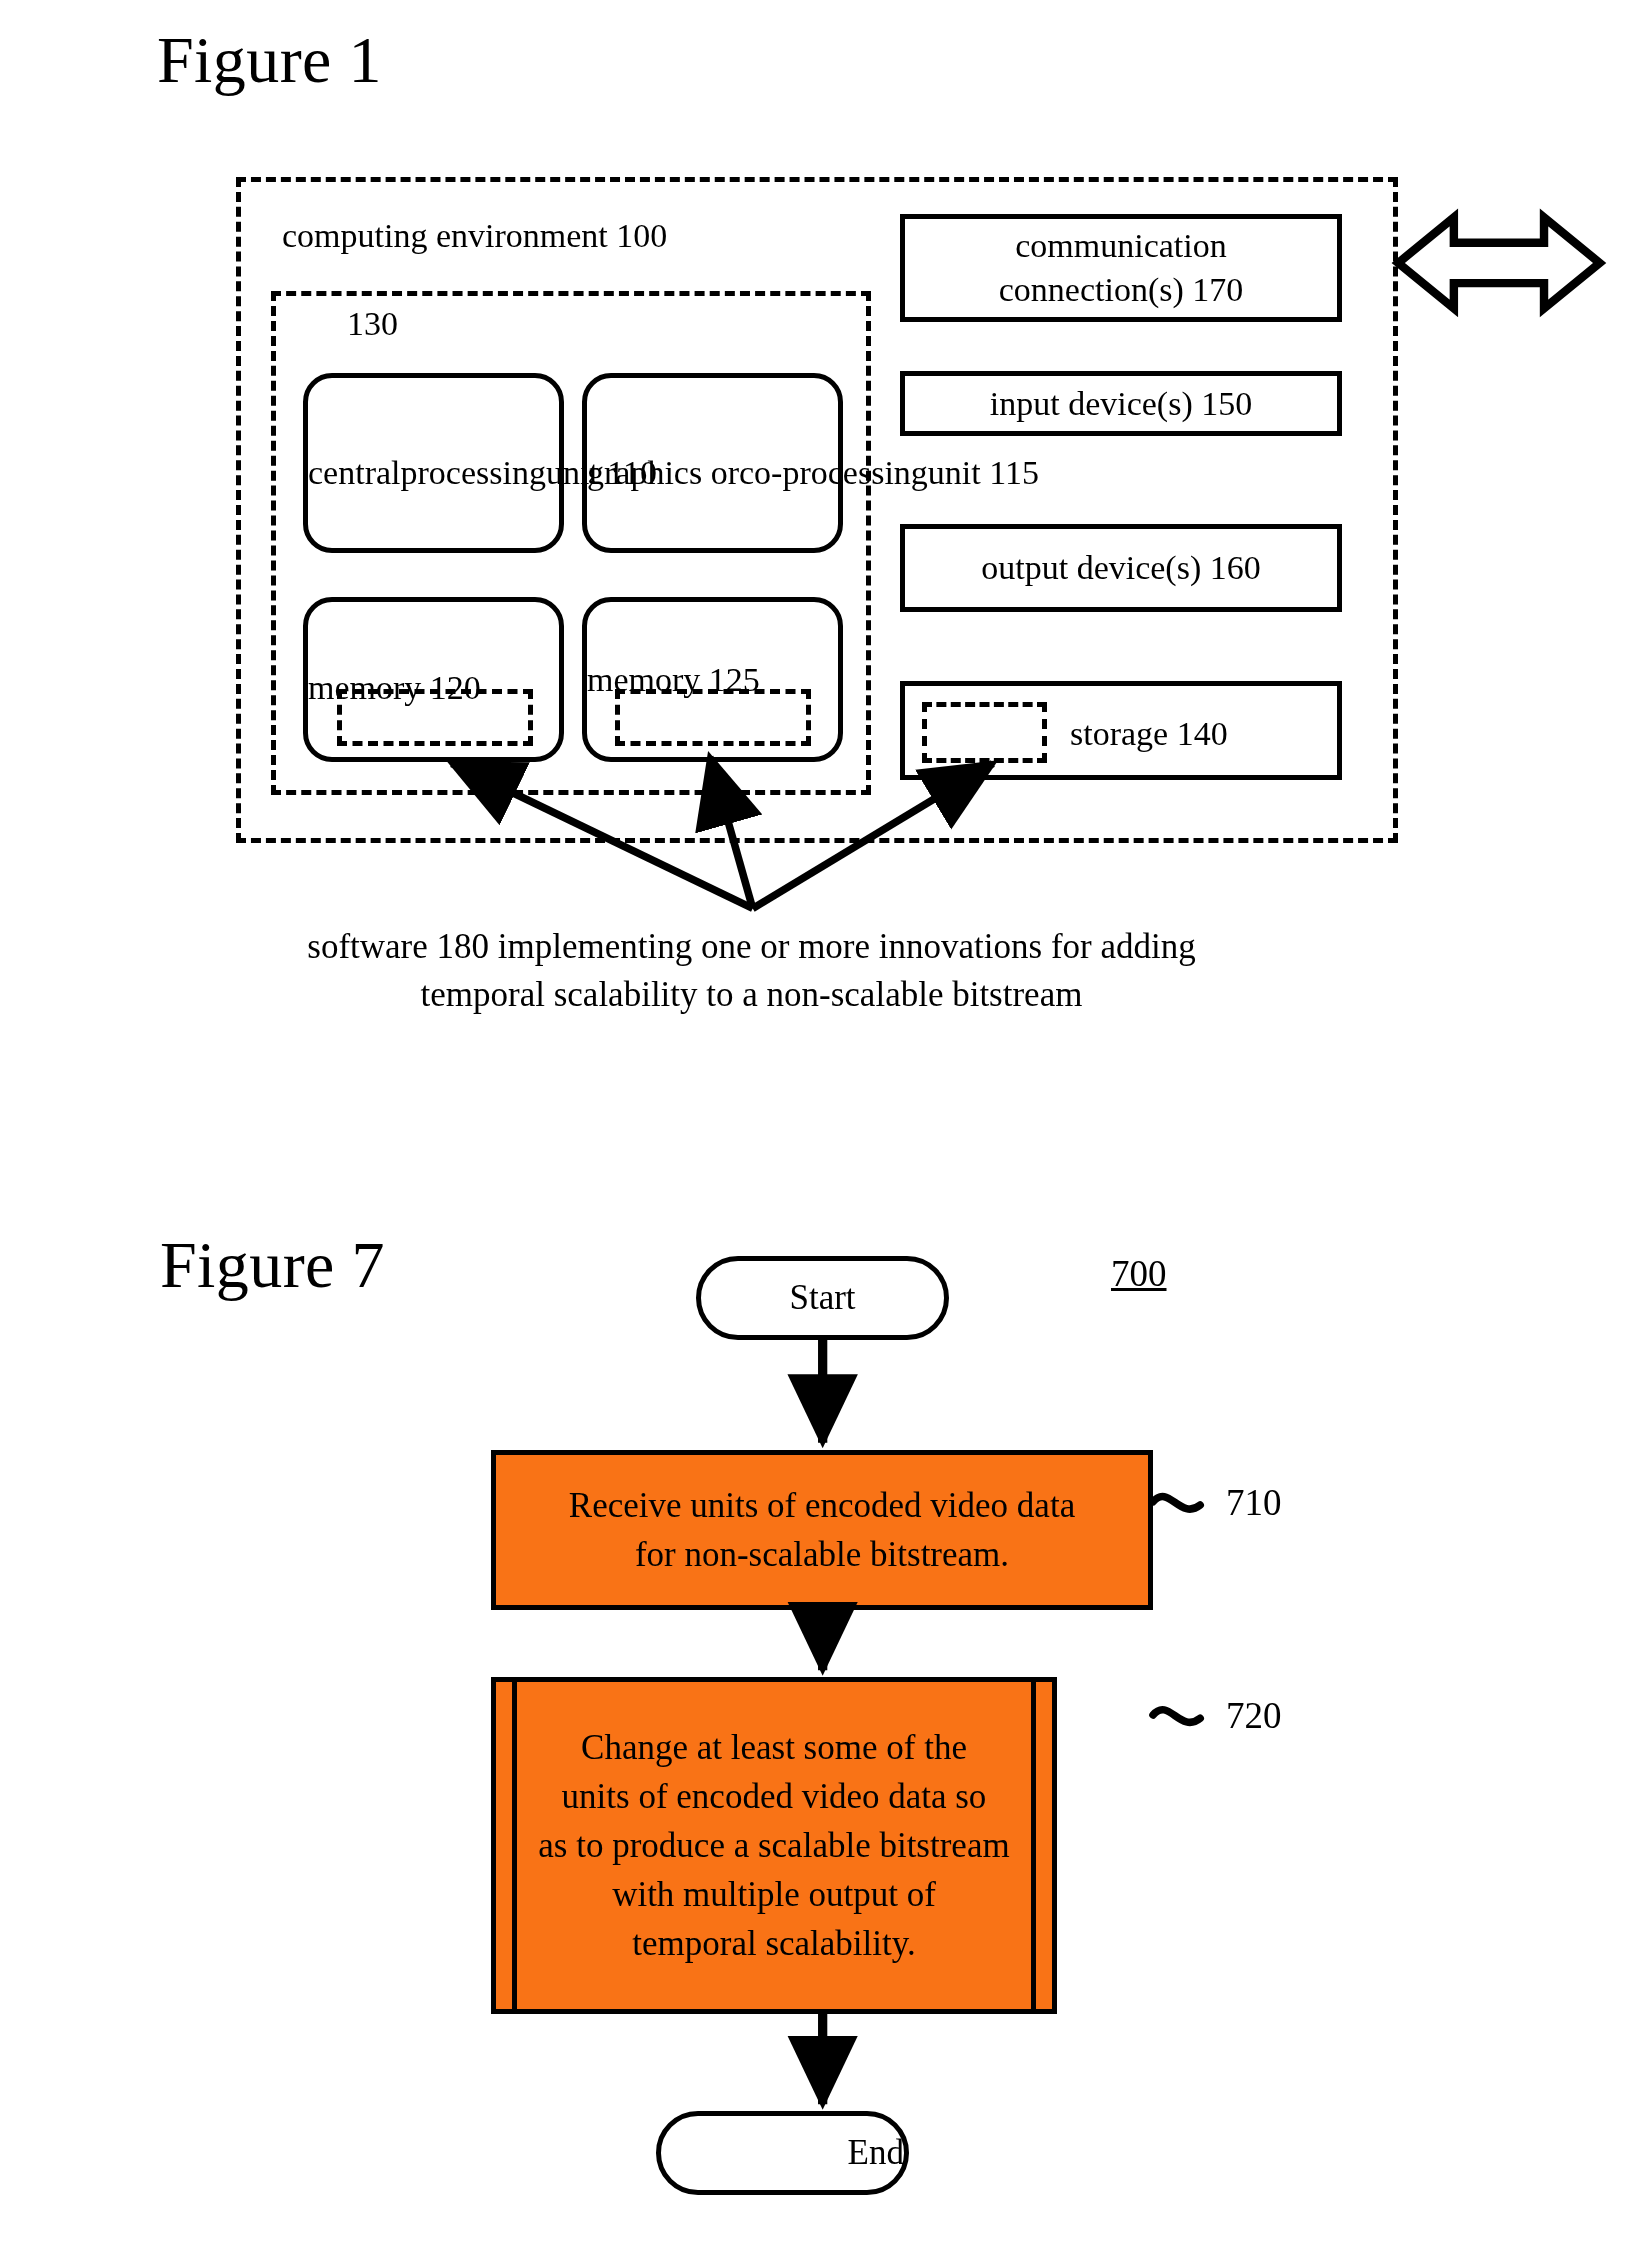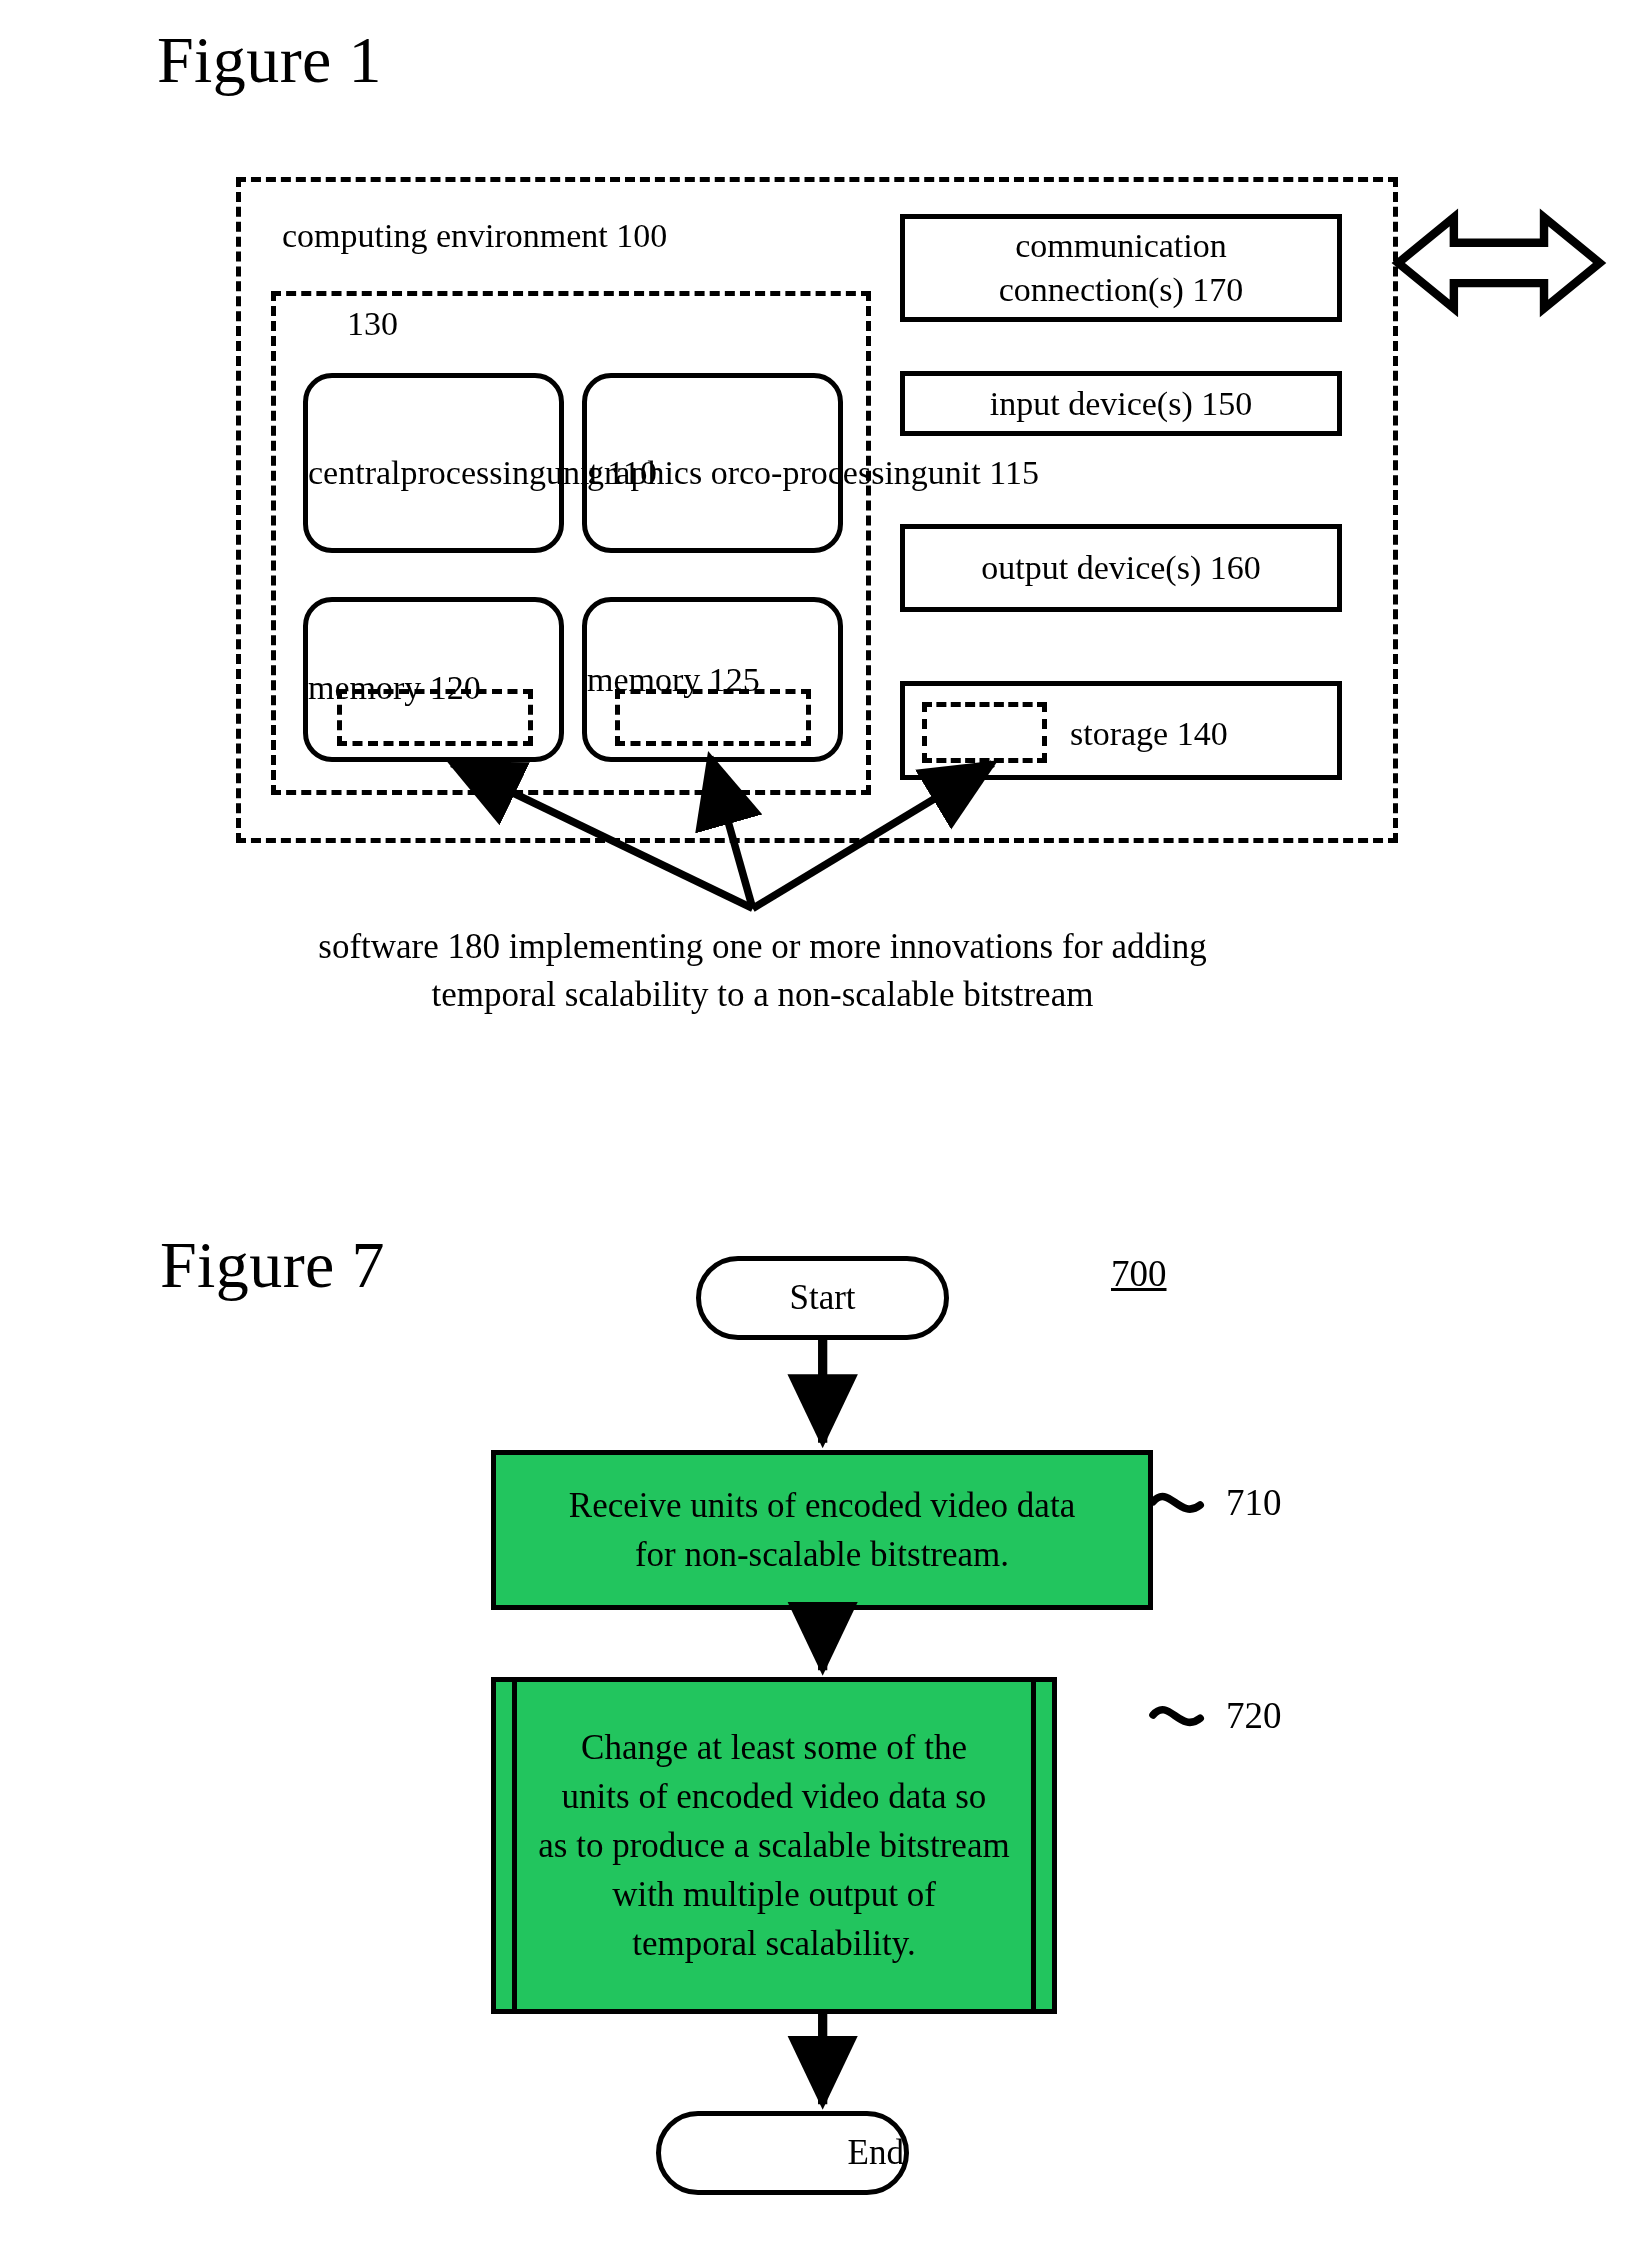--- a/index.html
+++ b/index.html
@@ -96,21 +96,21 @@
   #input-box   { left: 900px; top: 371px; width: 442px; height: 65px; }
   #output-box  { left: 900px; top: 524px; width: 442px; height: 88px; }
   #storage-box { left: 900px; top: 681px; width: 442px; height: 99px; }
   #storage-text{
     position: absolute; left: 1070px; top: 715px;
     font-size: 34px; white-space: nowrap;
   }
 
   
   #sw-caption {
-    left: 164px; top: 923px;
+    left: 153px; top: 923px;
     width: 1197px;
     text-align: center;
     font-size: 35px;
     line-height: 1.38;
   }
 
   
   .stadium {
     border: 5.9px solid #000;
     box-sizing: border-box;
@@ -125,21 +125,21 @@
 
   .process-box {
     border: 5.9px solid #000;
     box-sizing: border-box;
     display: flex;
     align-items: center;
     justify-content: center;
     text-align: center;
     font-size: 35px;
     line-height: 1.40;
-    background: #22c55e;
+    background: #f97316;
   }
   #step710 { left: 491px; top: 1450px; width: 662px; height: 160px; }
 
   #step720 {
     left: 491px; top: 1677px; width: 566px; height: 337px;
     padding: 0 22px;
   }
   
   #step720::before,
   #step720::after {

